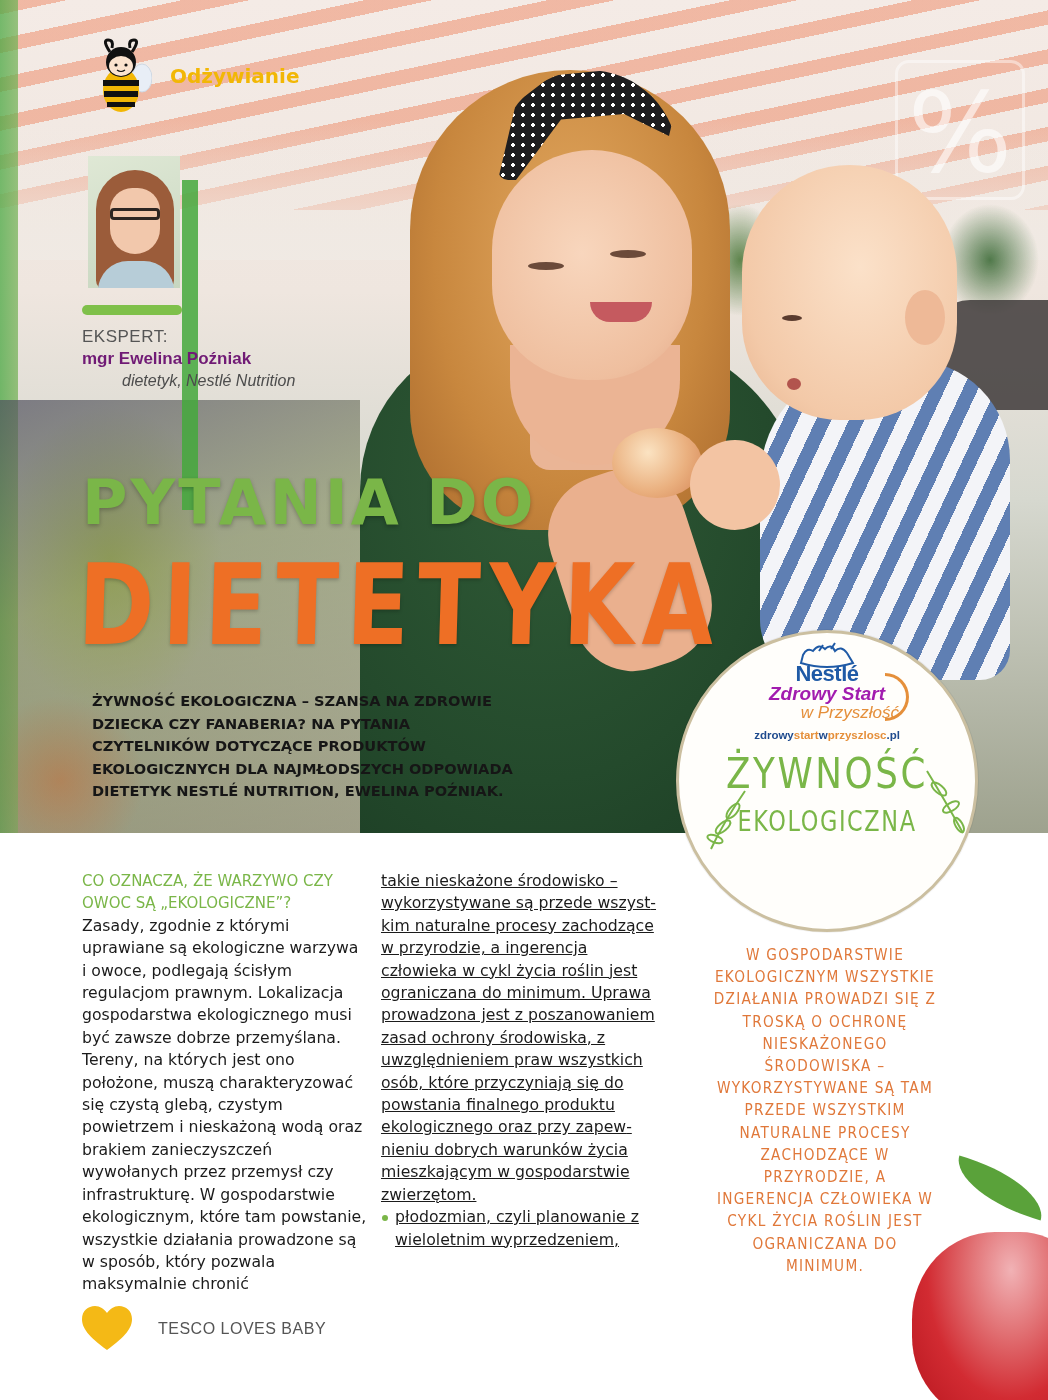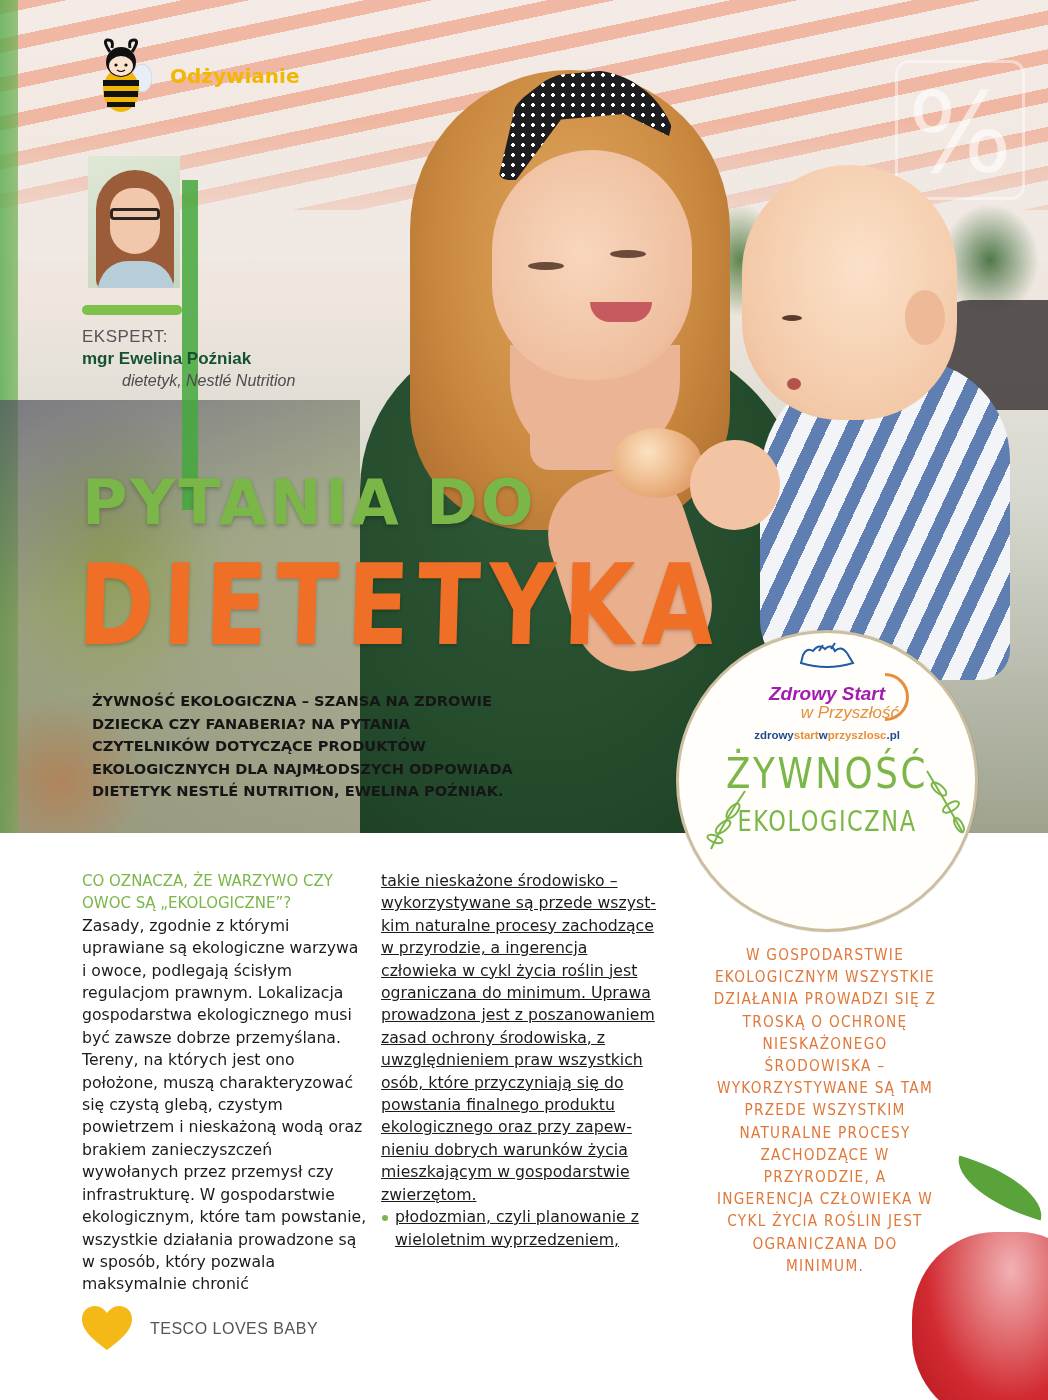--- a/index.html
+++ b/index.html
@@ -70,21 +70,21 @@
   .category-label { position: absolute; left: 170px; top: 64px; font-family: "DejaVu Sans", sans-serif; font-weight: bold; font-size: 20px; color: #f2b705; }
 
   .expert-photo { position: absolute; left: 88px; top: 156px; width: 92px; height: 132px; overflow: hidden; background: linear-gradient(160deg,#dfe8d5,#c7d6c0); }
   .ep-hair { position: absolute; left: 8px; top: 14px; width: 78px; height: 120px; border-radius: 40px 40px 10px 10px; background: #9b5c3a; }
   .ep-face { position: absolute; left: 22px; top: 32px; width: 50px; height: 66px; border-radius: 25px 25px 28px 28px; background: #f2c8ac; }
   .ep-glasses { position: absolute; left: 22px; top: 52px; width: 50px; height: 12px; border: 3px solid #2c2522; border-radius: 4px; }
   .ep-shirt { position: absolute; left: 10px; top: 105px; width: 76px; height: 30px; border-radius: 30px 30px 0 0; background: #b7cdd8; }
 
   .expert-bar { position: absolute; left: 82px; top: 305px; width: 100px; height: 10px; border-radius: 5px; background: #7fc04a; }
   .expert-label { position: absolute; left: 82px; top: 327px; font-size: 17px; color: #555; letter-spacing: .5px; font-weight: 300; }
-  .expert-name { position: absolute; left: 82px; top: 349px; font-size: 17px; font-weight: bold; color: #14532d; }
+  .expert-name { position: absolute; left: 82px; top: 349px; font-size: 17px; font-weight: bold; color: #701a75; }
   .expert-role { position: absolute; left: 82px; top: 372px; font-size: 16px; font-style: italic; color: #4c4c4c; margin-left: 40px; }
 
   
   .title-line1 { position: absolute; left: 82px; top: 466px; font-family: "DejaVu Sans", sans-serif; font-weight: 900; font-size: 62px; letter-spacing: 3px; color: #7ab648; text-shadow: 0 2px 4px rgba(0,0,0,0.25); }
   .title-line2 { position: absolute; left: 80px; top: 540px; font-family: "DejaVu Sans", sans-serif; font-weight: bold; font-size: 112px; letter-spacing: 10px; color: #ee6f25; transform: scaleX(0.82) skewX(-2deg); transform-origin: left top; text-shadow: 0 2px 4px rgba(0,0,0,0.2); }
 
   .lead { position: absolute; left: 92px; top: 690px; width: 430px; font-family: "DejaVu Sans", sans-serif; font-weight: bold; font-size: 14.6px; line-height: 22.6px; color: #161616; text-transform: uppercase; }
 
   
   .badge { position: absolute; left: 676px; top: 630px; width: 302px; height: 302px; border-radius: 50%; background: #fffefb; border: 3px solid #cbbfa0; box-shadow: 0 0 0 1px rgba(0,0,0,0.05); }
@@ -112,21 +112,21 @@
   .quote { position: absolute; left: 700px; top: 944px; width: 250px; font-family: "DejaVu Sans", sans-serif; font-size: 15.2px; line-height: 22.2px; letter-spacing: 1.4px; color: #e0783a; text-align: center; text-transform: uppercase; transform: scaleX(0.9); transform-origin: center top; }
 
   
   .apple-leaf { position: absolute; left: 952px; top: 1168px; width: 96px; height: 40px; background: #5aa23a; border-radius: 0 100% 0 100%; transform: rotate(16deg); }
   .apple { position: absolute; left: 912px; top: 1232px; width: 180px; height: 190px; border-radius: 46% 40% 40% 45%;
     background: radial-gradient(ellipse at 55% 20%, #f1b2b5 0%, #e17073 30%, #d22b32 60%, #b4141d 100%); }
 
   
   .page-heart { position: absolute; left: 82px; top: 1306px; width: 50px; height: 46px; }
   .page-number { position: absolute; left: 82px; top: 1318px; width: 50px; text-align: center; font-size: 17px; font-weight: bold; color: #fff; margin-top: 47px; }
-  .footer-title { position: absolute; left: 150px; top: 1320px; font-size: 16px; color: #555; letter-spacing: .5px; font-weight: 300; }
+  .footer-title { position: absolute; left: 158px; top: 1320px; font-size: 16px; color: #555; letter-spacing: .5px; font-weight: 300; }
 </style>
 </head>
 <body>
 
 <div class="hero">
   <div class="awning"></div>
   <div class="awning-fade"></div>
   <div class="trees"></div>
   <div class="car"></div>
   <div class="percent-sign">%</div>
@@ -184,20 +184,21 @@
 <div class="title-line1">PYTANIA DO</div>
 <div class="title-line2">DIETETYKA</div>
 
 <div class="lead">ŻYWNOŚĆ EKOLOGICZNA – SZANSA NA ZDROWIE DZIECKA CZY FANABERIA? NA PYTANIA CZYTELNIKÓW DOTYCZĄCE PRODUKTÓW EKOLOGICZNYCH DLA NAJMŁODSZYCH ODPOWIADA DIETETYK NESTLÉ NUTRITION, EWELINA POŹNIAK.</div>
 
 <div class="badge">
   <svg class="nest-icon" viewBox="0 0 60 30">
     <path d="M4 22 Q30 30 56 22 L50 12 Q44 4 38 10 Q34 2 28 8 Q22 2 16 10 Q10 6 6 14 Z" fill="none" stroke="#1f5aa6" stroke-width="2"></path>
     <path d="M22 10 L26 4 M34 8 L38 2" stroke="#1f5aa6" stroke-width="2"></path>
   </svg>
+  <div class="badge-nestle">Nestlé</div>
   <div class="badge-zdrowy">Zdrowy Start</div>
   <div class="badge-swoosh"></div>
   <div class="badge-przyszlosc">w Przyszłość</div>
   <div class="badge-url"><span>zdrowy</span><span class="o">start</span><span>w</span><span class="o">przyszlosc</span><span>.pl</span></div>
   <div class="badge-h1">ŻYWNOŚĆ</div>
   <div class="badge-h2">EKOLOGICZNA</div>
   <svg class="leaf-sprig" style="left:22px;top:150px;" viewBox="0 0 50 70">
     <path d="M10 66 Q22 40 44 8" stroke="#7ab648" stroke-width="2" fill="none"></path>
     <ellipse cx="22" cy="44" rx="9" ry="4" transform="rotate(-40 22 44)" fill="none" stroke="#7ab648" stroke-width="2"></ellipse>
     <ellipse cx="32" cy="28" rx="9" ry="4" transform="rotate(-50 32 28)" fill="none" stroke="#7ab648" stroke-width="2"></ellipse>

